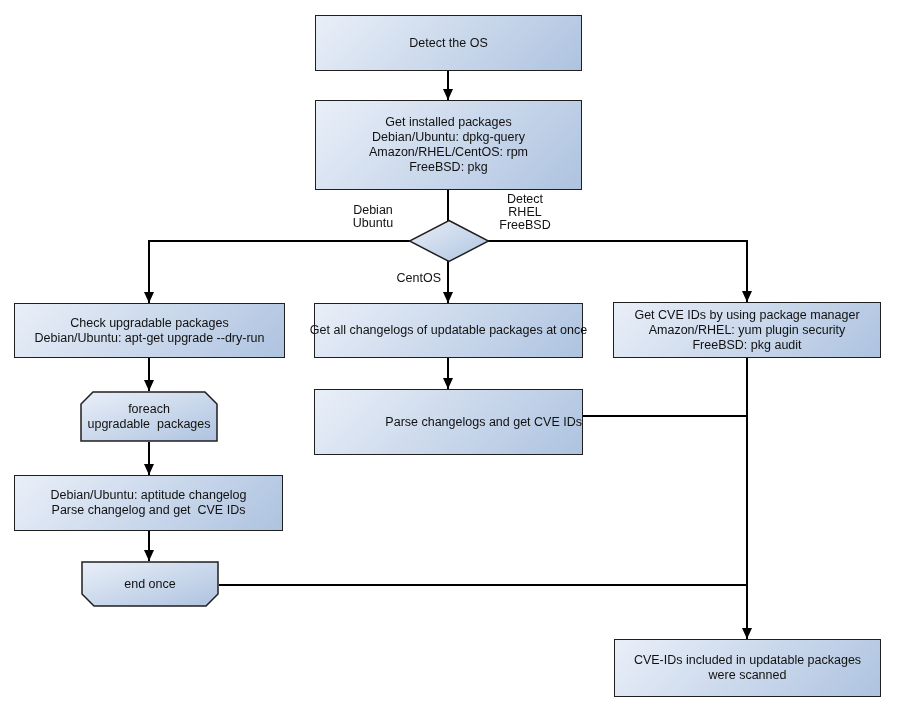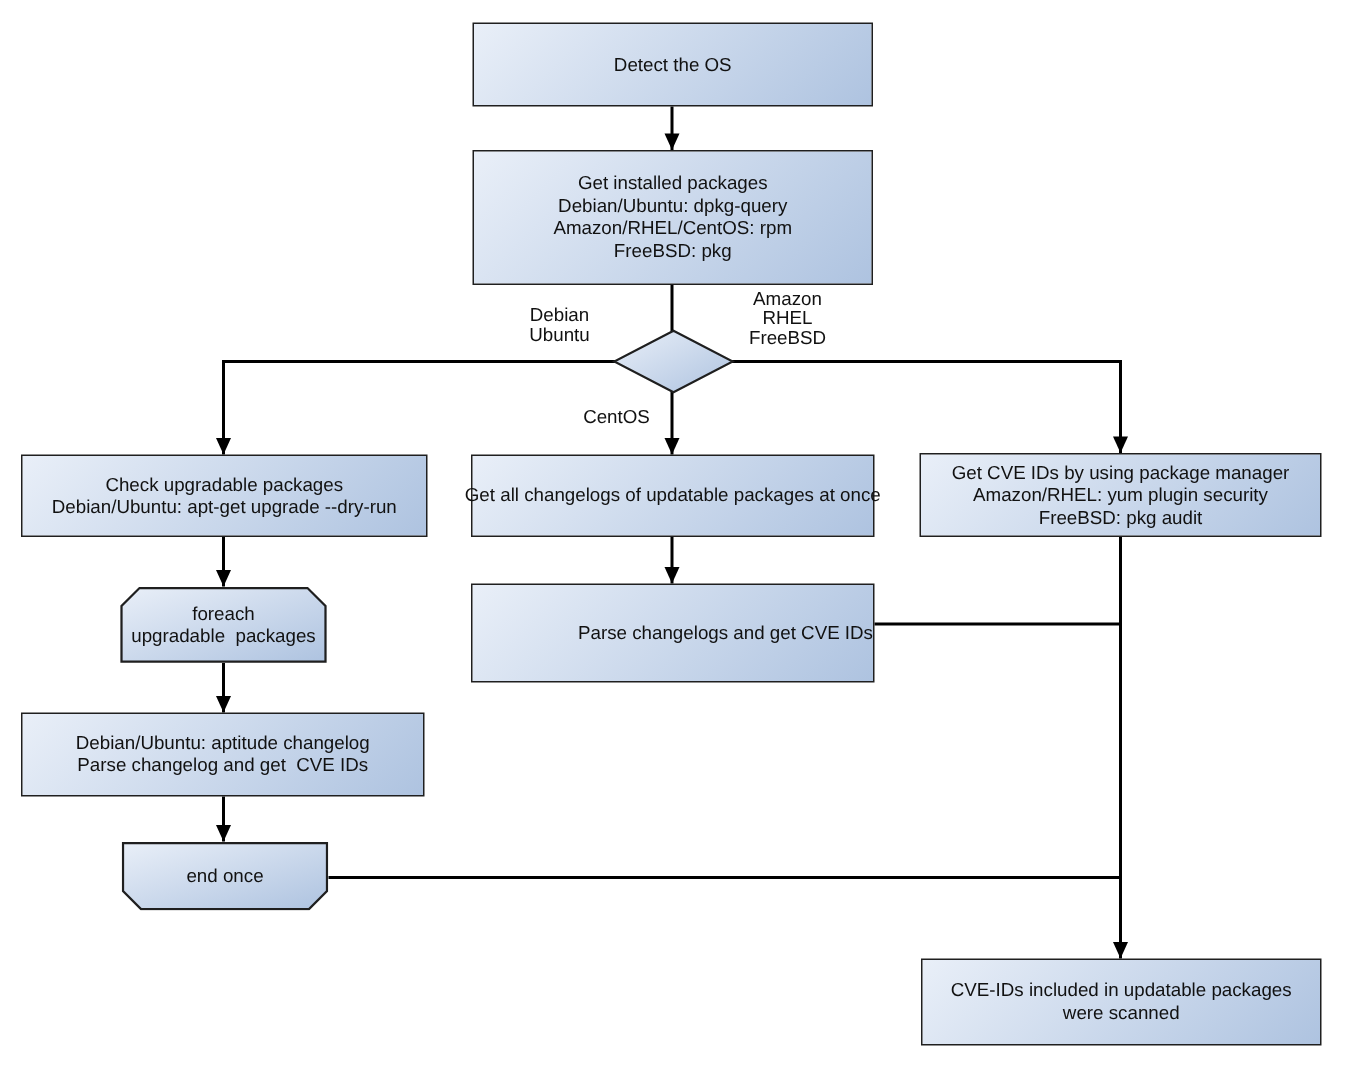--- a/index.html
+++ b/index.html
@@ -34,21 +34,21 @@
   }
   .vline{position:absolute;width:1.5px;background:var(--line-color);}
   .hline{position:absolute;height:1.5px;background:var(--line-color);}
   .arrow-down{
     position:absolute;width:0;height:0;
     border-left:5px solid transparent;border-right:5px solid transparent;
     border-top:11px solid var(--line-color);
   }
   .lbl{position:absolute;line-height:13px;}
   .lbl.center{text-align:center;}
-  .lbl.right{text-align:center;}
+  .lbl.right{text-align:right;}
 </style>
 </head>
 <body>
 
 <div id="canvas">
 
   <div class="vline" style="left:447.25px;top:71px;height:29px;"></div>
   <div class="vline" style="left:447.25px;top:190px;height:31px;"></div>
   <div class="hline" style="left:148px;top:240.25px;width:262px;"></div>
   <div class="vline" style="left:148.25px;top:241px;height:62px;"></div>
@@ -94,21 +94,21 @@
       </defs>
       <polygon points="41,1.5 80.5,22 41,42.5 1.5,22" fill="url(#g-diamond)" stroke="#1f1f1f" style="stroke:var(--box-border)" stroke-width="1.5"></polygon>
     </svg>
   </div>
 
   <div class="lbl center" style="left:338px;top:204px;width:70px;">
     <div>Debian</div>
     <div>Ubuntu</div>
   </div>
   <div class="lbl center" style="left:490px;top:193px;width:70px;">
-    <div>Amazon</div>
+    <div>Detect</div>
     <div>RHEL</div>
     <div>FreeBSD</div>
   </div>
   <div class="lbl right" style="left:381px;top:272px;width:60px;">
     <div>CentOS</div>
   </div>
 
   <div class="box" style="left:14px;top:303px;width:271px;height:55px;">
     <div class="bl">Check upgradable packages</div>
     <div class="bl">Debian/Ubuntu: apt-get upgrade --dry-run</div>

